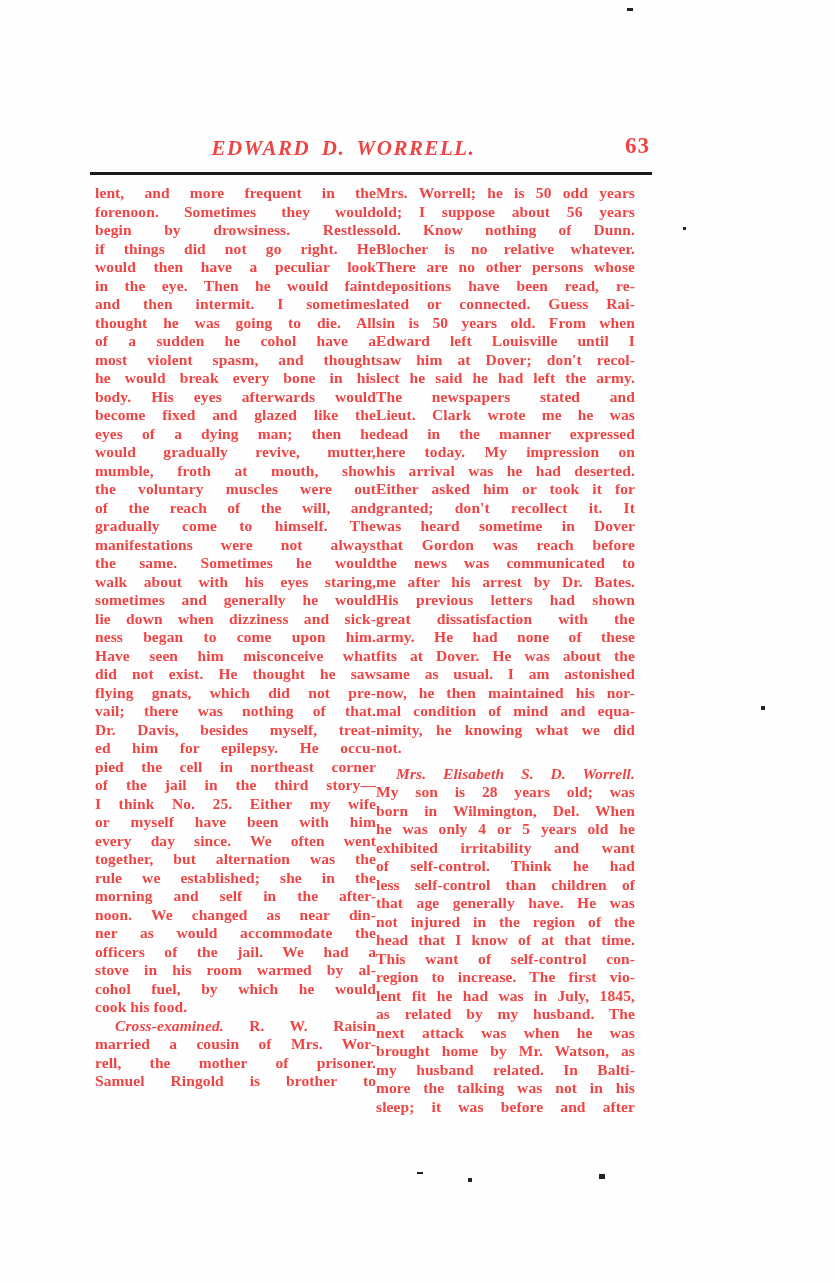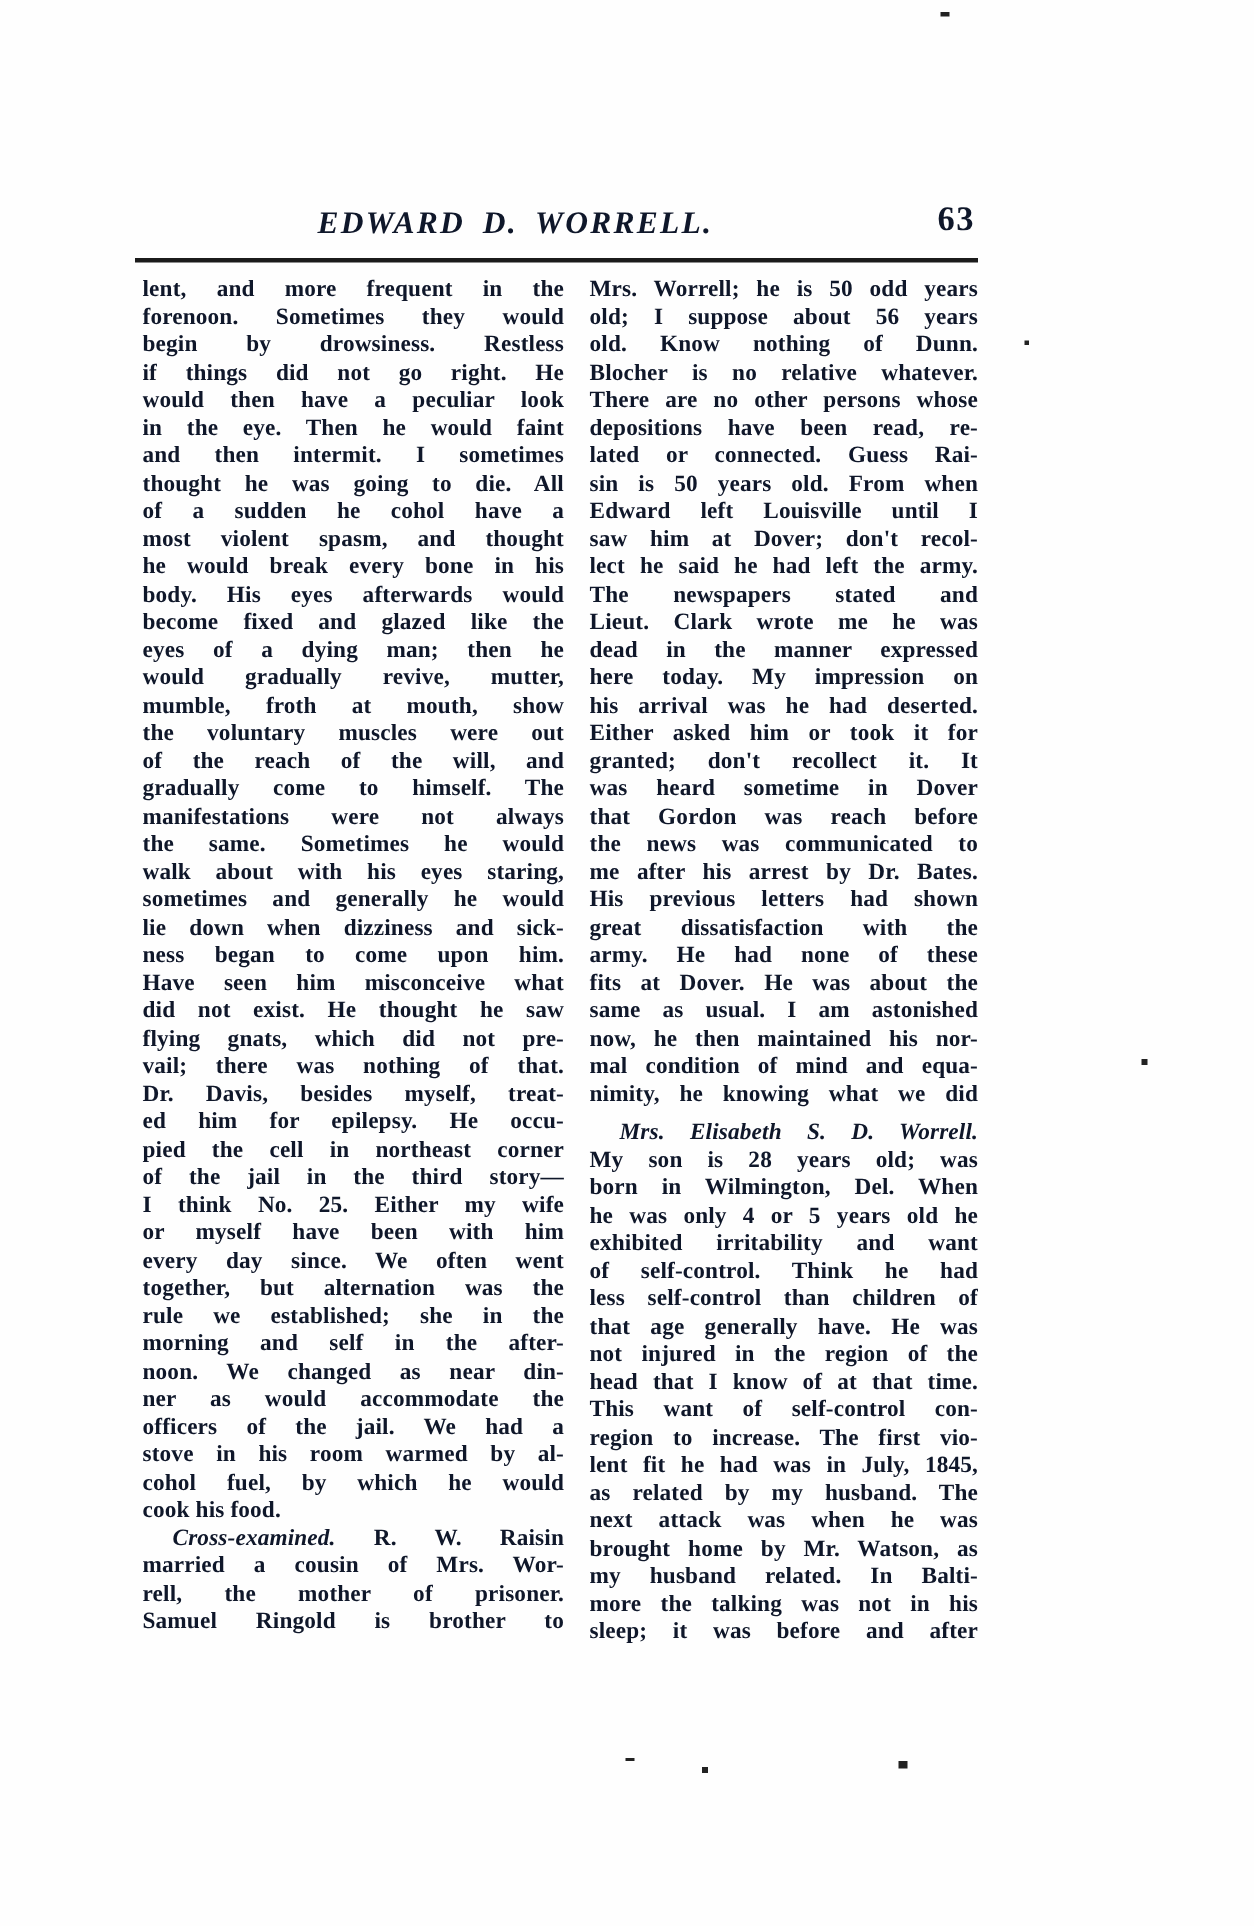--- a/index.html
+++ b/index.html
@@ -2,21 +2,21 @@
 <html><head>
 <meta charset="utf-8">
 <style>
   html, body { margin: 0; padding: 0; background: #e8e8e8; }
   .page {
     position: relative;
     width: 836px;
     height: 1284px;
     background: #fefefe;
     font-family: "Liberation Serif", "DejaVu Serif", serif;
-    color: #0f172a;
+    color: #ef4444;
     overflow: hidden;
   }
   .header {
     position: absolute;
     left: 95px;
     top: 136px;
     width: 557px;
     height: 34px;
   }
   .running-title {
@@ -47,21 +47,21 @@
     background: #1b1b1b;
   }
   .columns {
     position: absolute;
     left: 95px;
     top: 184px;
     width: 557px;
     display: flex;
   }
   .column { font-size: 15.5px; font-weight: bold; letter-spacing: 0.1px; }
-  .column.left  { width: 281px; margin-right: 17px; }
+  .column.left  { width: 281px; }
   .column.right { width: 259px; }
   .line {
     height: 18.5px;
     line-height: 18.5px;
     overflow: hidden;
     text-align: justify;
     text-align-last: justify;
     -moz-text-align-last: justify;
   }
   .line.no-just { text-align: left; text-align-last: left; -moz-text-align-last: left; }
@@ -158,20 +158,21 @@
         <div class="line">the news was communicated to</div>
         <div class="line">me after his arrest by Dr. Bates.</div>
         <div class="line">His previous letters had shown</div>
         <div class="line">great dissatisfaction with the</div>
         <div class="line">army. He had none of these</div>
         <div class="line">fits at Dover. He was about the</div>
         <div class="line">same as usual. I am astonished</div>
         <div class="line">now, he then maintained his nor-</div>
         <div class="line">mal condition of mind and equa-</div>
         <div class="line">nimity, he knowing what we did</div>
+        <div class="line no-just">not.</div>
         <div class="line indent gap"><em>Mrs. Elisabeth S. D. Worrell.</em></div>
         <div class="line">My son is 28 years old; was</div>
         <div class="line">born in Wilmington, Del. When</div>
         <div class="line">he was only 4 or 5 years old he</div>
         <div class="line">exhibited irritability and want</div>
         <div class="line">of self-control. Think he had</div>
         <div class="line">less self-control than children of</div>
         <div class="line">that age generally have. He was</div>
         <div class="line">not injured in the region of the</div>
         <div class="line">head that I know of at that time.</div>

